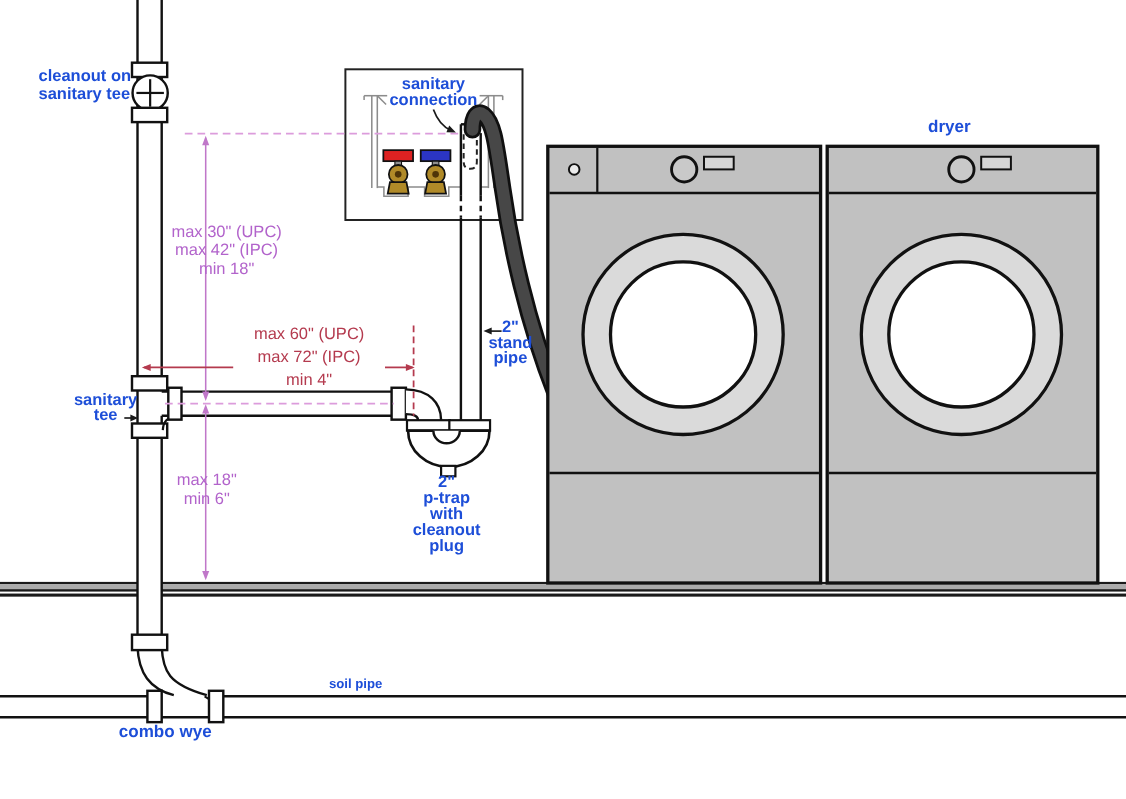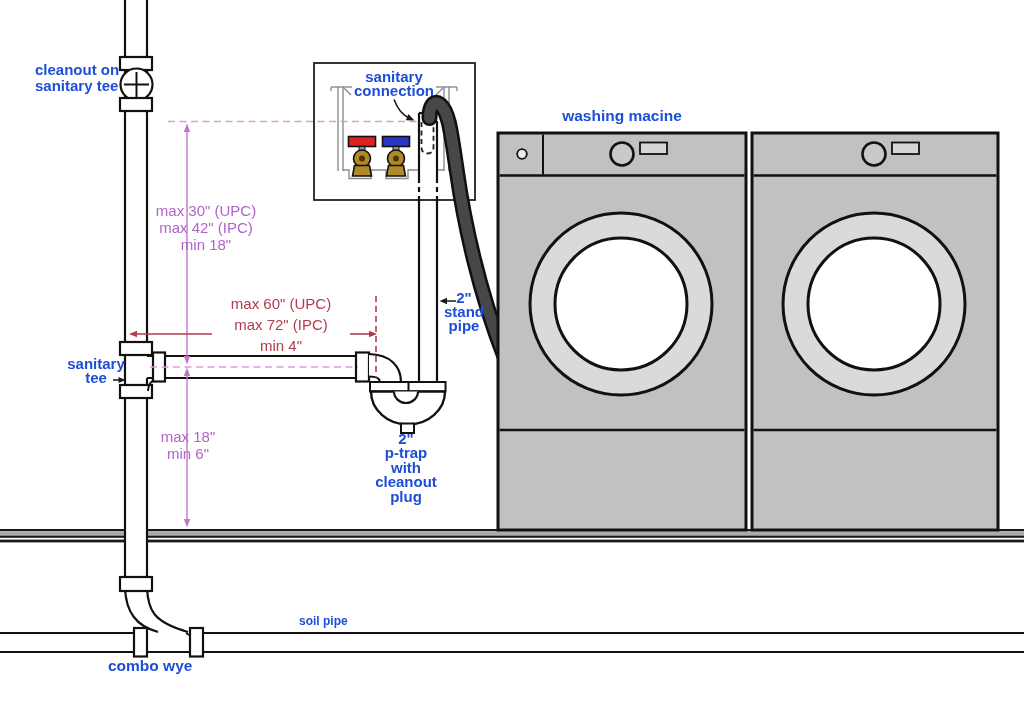--- a/index.html
+++ b/index.html
@@ -196,22 +196,22 @@
     </g>
   </g>
 </svg>
 
 <div class="lbl" style="left:35px;top:62px;">cleanout on
 sanitary tee</div>
 
 <div class="lbl center tight" style="left:329px;top:69.5px;width:130px;">sanitary
 connection</div>
 
-<div class="lbl center" style="left:500px;top:107.5px;width:244px;font-size:15.5px;">washing macine</div>
-
+
+<div class="lbl center" style="left:741px;top:107.5px;width:244px;font-size:15.5px;">dryer</div>
 
 <div class="lbl center tight" style="left:433px;top:291px;width:62px;">2"
 stand
 pipe</div>
 
 <div class="lbl center tight" style="left:57px;top:357px;width:78px;">sanitary
 tee</div>
 
 <div class="lbl center ptl" style="left:357px;top:431.5px;width:98px;">2"
 p-trap

